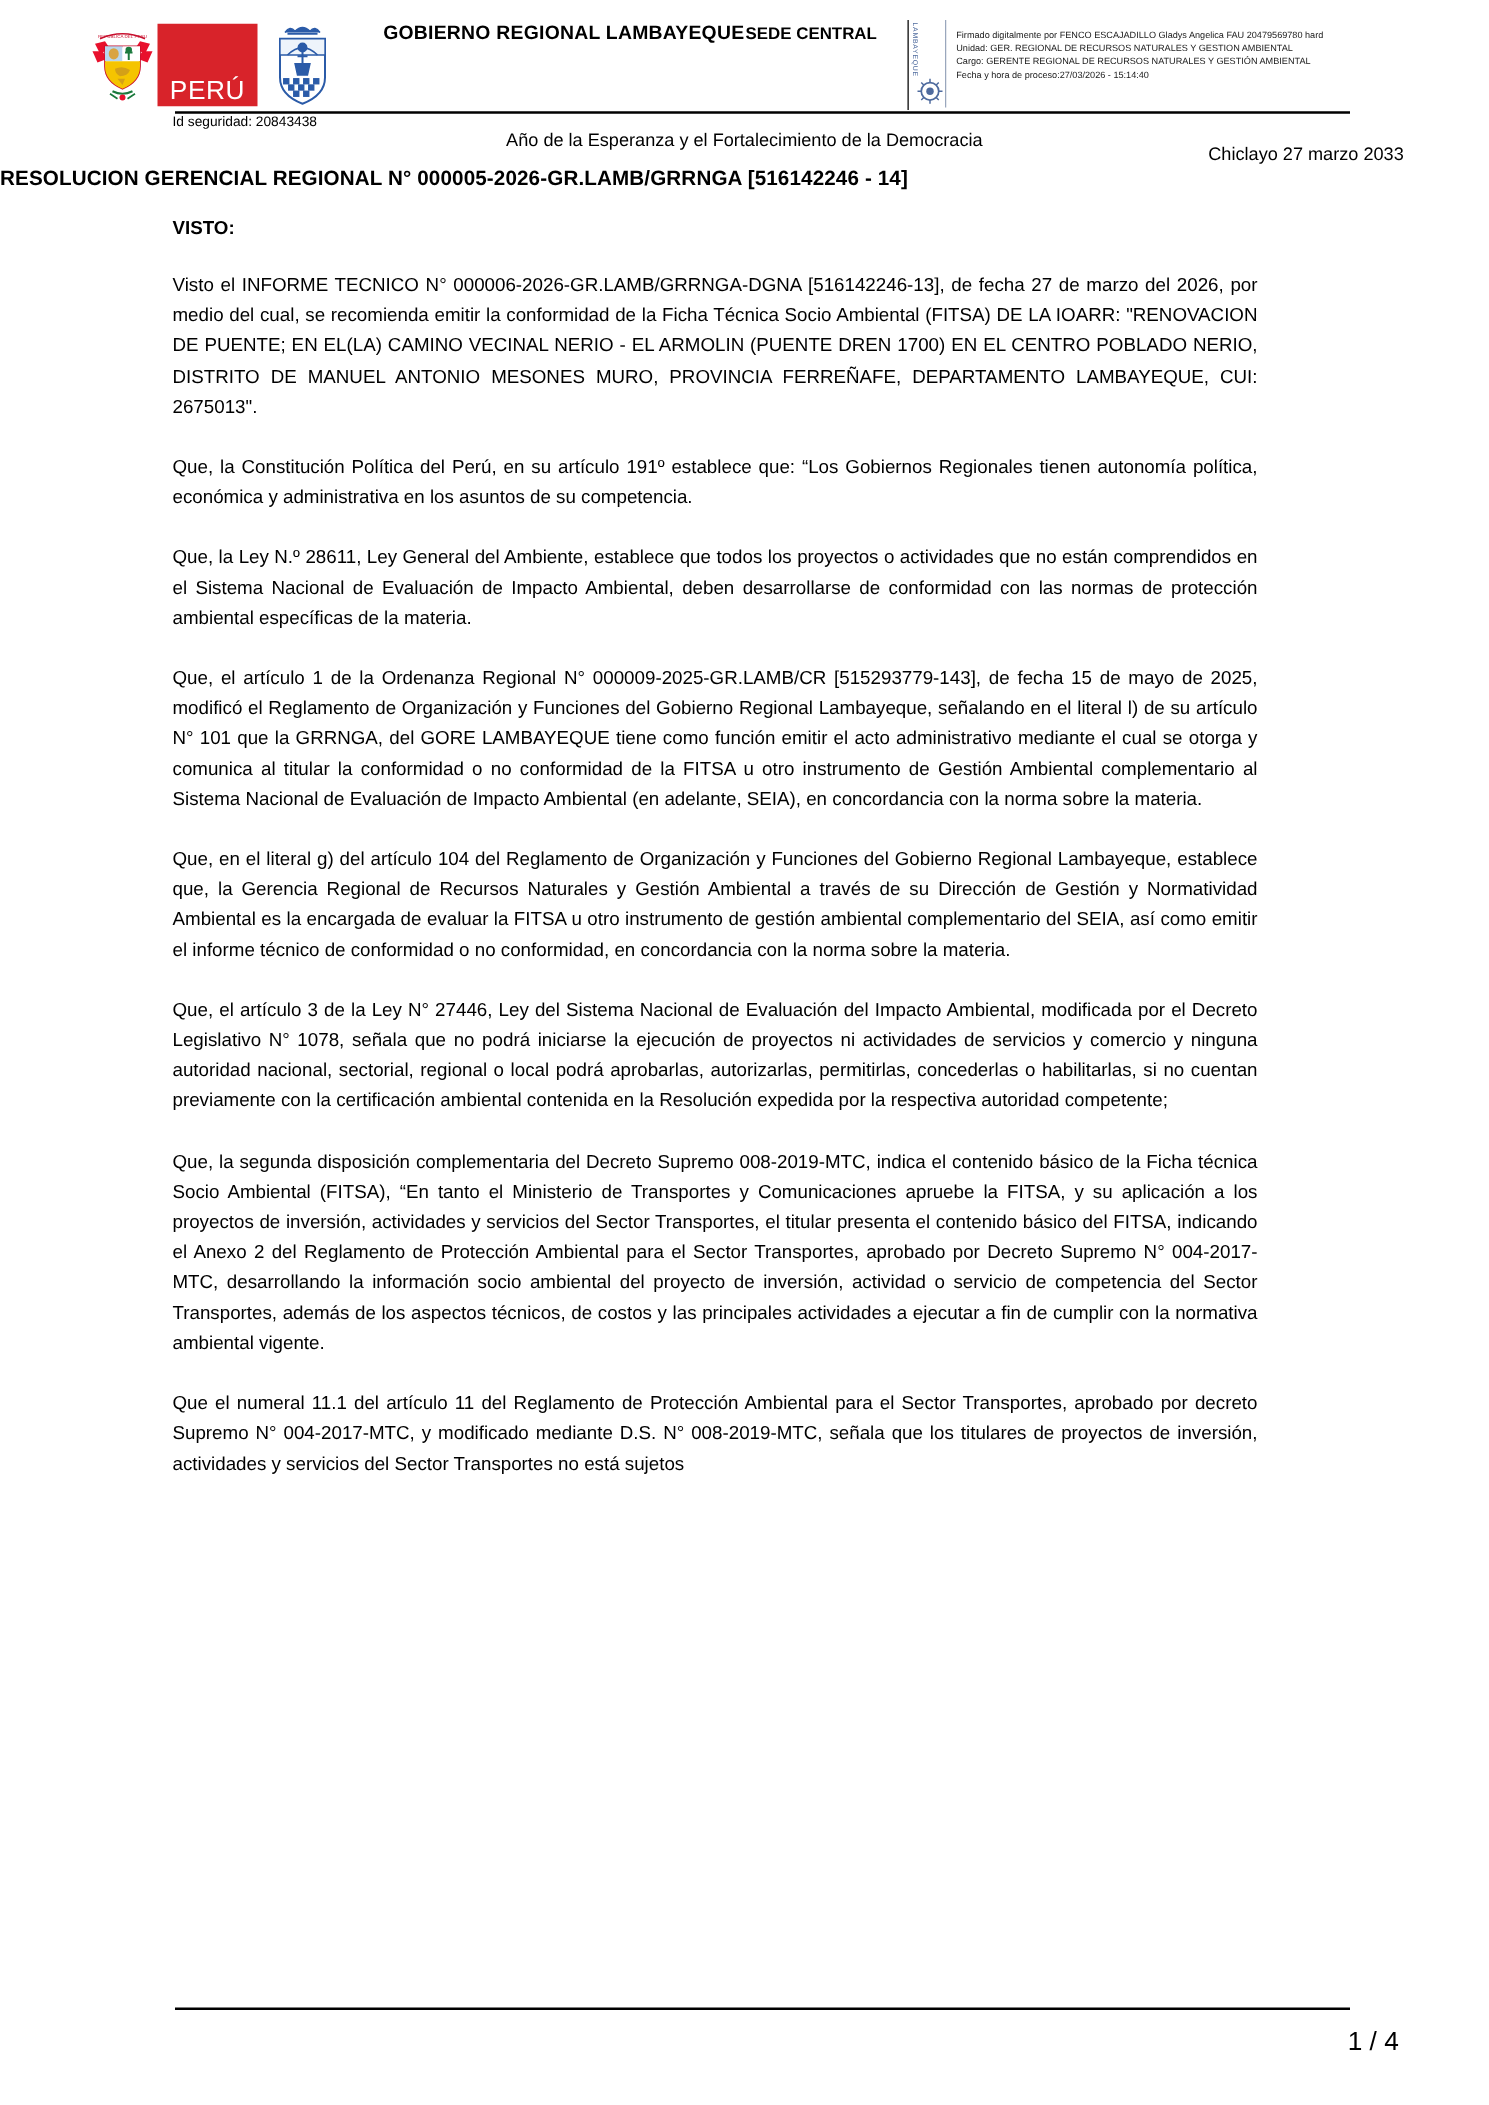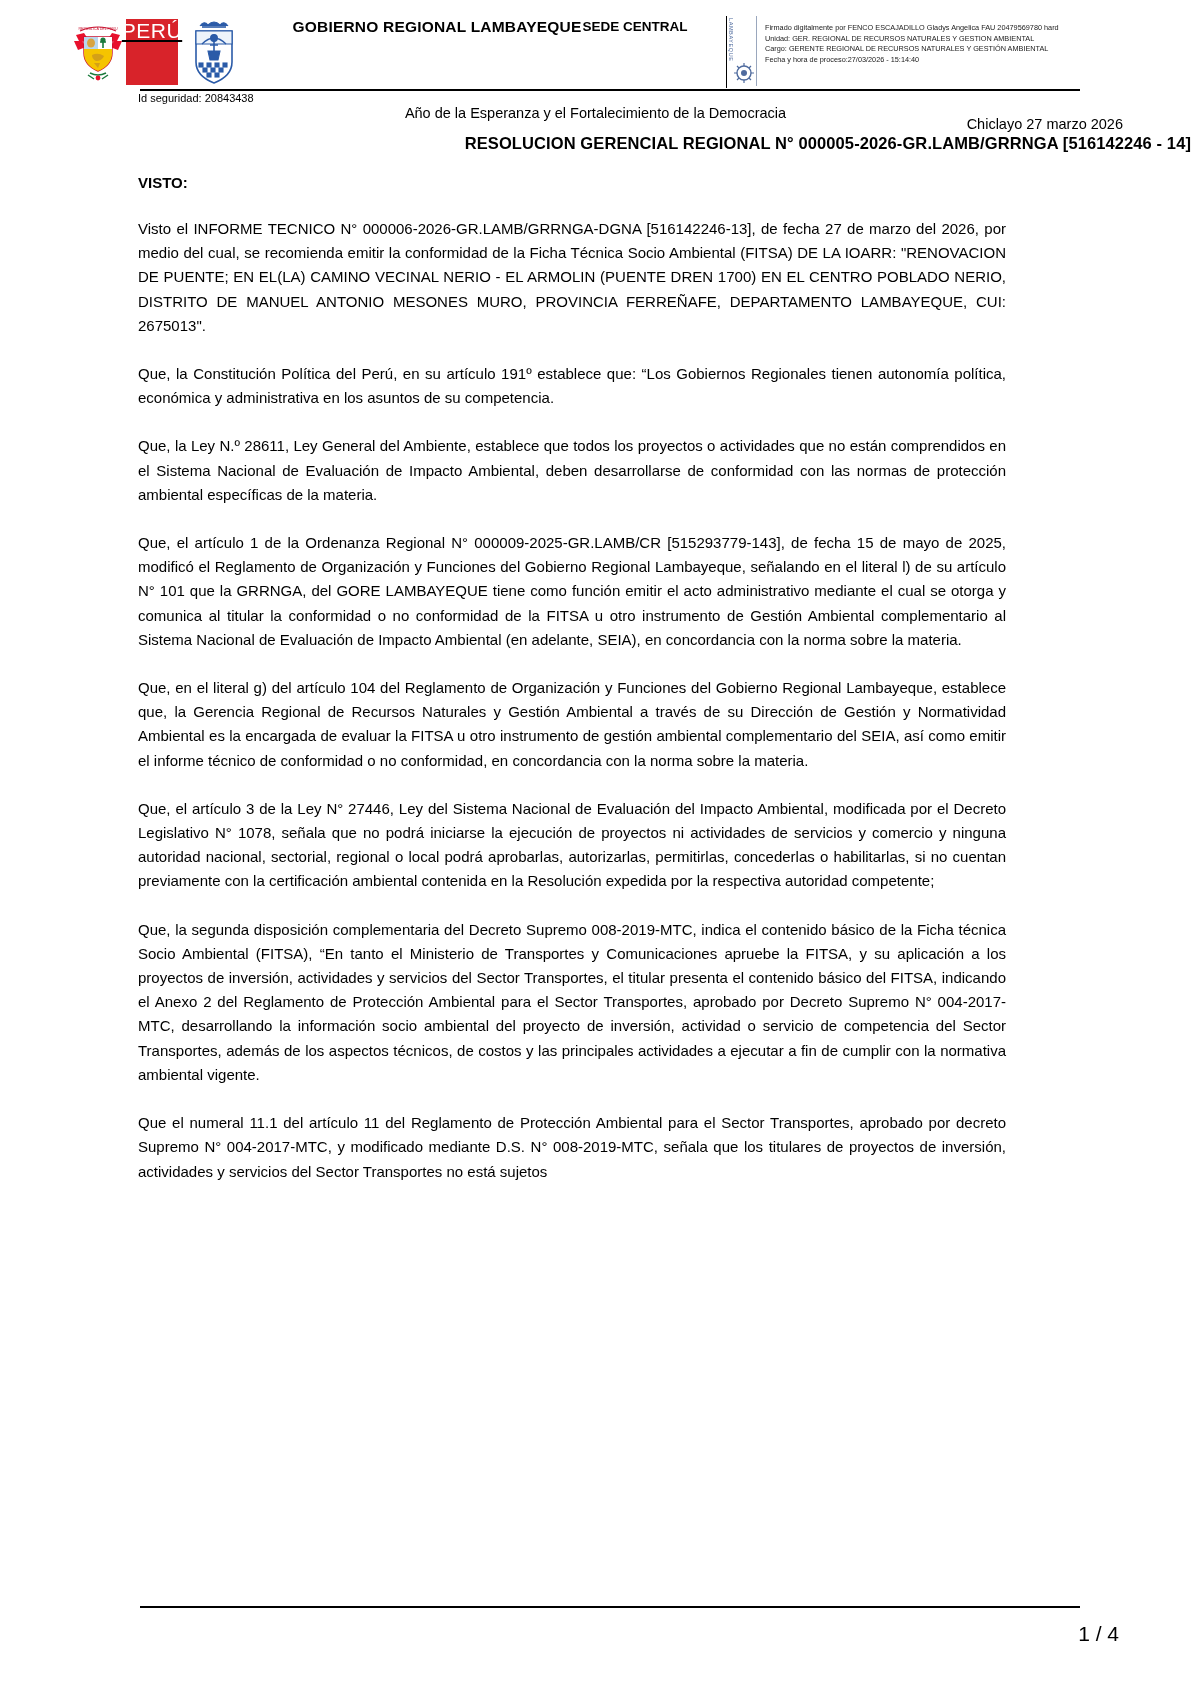--- a/index.html
+++ b/index.html
@@ -29,27 +29,26 @@
     display: flex;
     align-items: center;
     flex: 0 0 auto;
   }
   .coat-peru {
     width: 56px; height: 66px;
     position: relative;
     flex: 0 0 auto;
   }
   .peru-box {
-    width: 52px; height: 66px;
+    width: 80px; height: 66px;
     background: #D8232A;
     display: flex;
-    align-items: flex-start;
+    align-items: flex-end;
     justify-content: center;
     flex: 0 0 auto;
-    text-decoration: underline;
   }
   .peru-box span {
     color: #ffffff;
     font-size: 21px;
     letter-spacing: 0.5px;
     font-family: "Liberation Sans", sans-serif;
   }
   .coat-lamb {
     width: 52px; height: 68px;
     margin-left: 10px;
@@ -143,21 +142,21 @@
   .place-date {
     position: absolute;
     right: 68px; top: 114px;
     font-size: 14.5px;
     line-height: 20px;
     white-space: nowrap;
   }
   .res-title {
     position: absolute;
     left: 0; right: 0; top: 132px;
-    text-align: right;
+    text-align: left;
     font-size: 16.5px;
     font-weight: bold;
     line-height: 22px;
     letter-spacing: 0.1px;
   }
 
   
   .doc-body {
     position: absolute;
     left: 138px; top: 172px;
@@ -279,21 +278,21 @@
       <div>Cargo: GERENTE REGIONAL DE RECURSOS NATURALES Y GESTIÓN AMBIENTAL</div>
       <div>Fecha y hora de proceso:27/03/2026 - 15:14:40</div>
     </div>
   </div>
 </div>
 
 <div class="hdr-rule"></div>
 <div class="sec-id">Id seguridad: 20843438</div>
 
 <div class="year-motto">Año de la Esperanza y el Fortalecimiento de la Democracia</div>
-<div class="place-date">Chiclayo 27 marzo 2026</div>
+<div class="place-date">Chiclayo 27 marzo 2033</div>
 <div class="res-title">RESOLUCION GERENCIAL REGIONAL N° 000005-2026-GR.LAMB/GRRNGA [516142246 - 14]</div>
 
 <div class="doc-body">
 
   <div class="heading">VISTO:</div>
   <p class="para">Visto el INFORME TECNICO N° 000006-2026-GR.LAMB/GRRNGA-DGNA [516142246-13], de fecha 27 de marzo del 2026, por medio del cual, se recomienda emitir la conformidad de la Ficha Técnica Socio Ambiental (FITSA) DE LA IOARR: "RENOVACION DE PUENTE; EN EL(LA) CAMINO VECINAL NERIO - EL ARMOLIN (PUENTE DREN 1700) EN EL CENTRO POBLADO NERIO, DISTRITO DE MANUEL ANTONIO MESONES MURO, PROVINCIA FERREÑAFE, DEPARTAMENTO LAMBAYEQUE, CUI: 2675013".</p>
 
 
   <p class="para">Que, la Constitución Política del Perú, en su artículo 191º establece que: “Los Gobiernos Regionales tienen autonomía política, económica y administrativa en los asuntos de su competencia.</p>
   <p class="para">Que, la Ley N.º 28611, Ley General del Ambiente, establece que todos los proyectos o actividades que no están comprendidos en el Sistema Nacional de Evaluación de Impacto Ambiental, deben desarrollarse de conformidad con las normas de protección ambiental específicas de la materia.</p>

